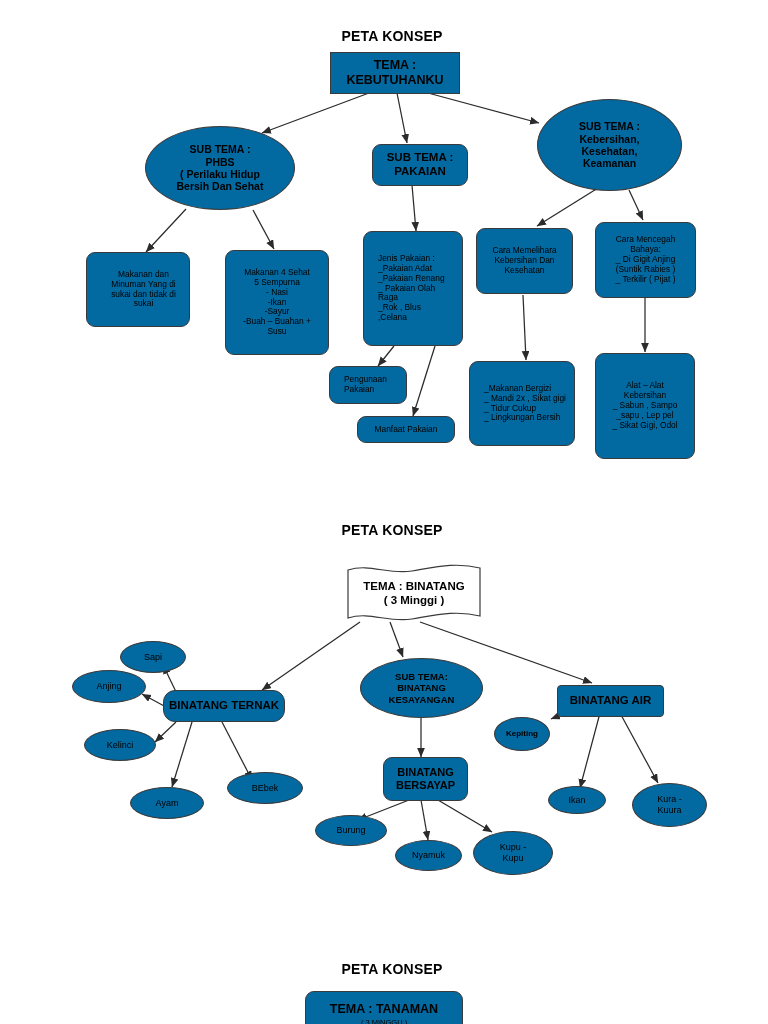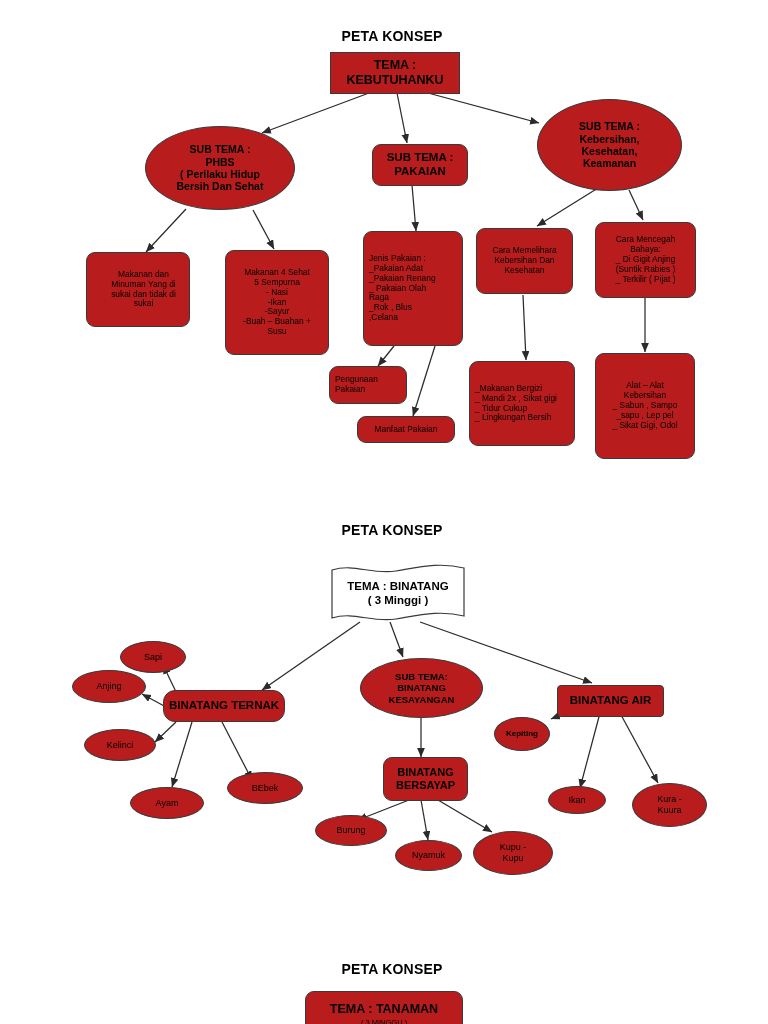--- a/index.html
+++ b/index.html
@@ -29,37 +29,37 @@
     pointer-events: none;
   }
   .node {
     position: absolute;
     box-sizing: border-box;
     display: flex;
     align-items: center;
     justify-content: center;
     text-align: center;
     border: 1px solid #3a3a3a;
-    background: #b91c1c;
+    background: #0369a1;
     line-height: 1.18;
     white-space: pre-line;
   }
   .rect      { border-radius: 0; }
   .rounded   { border-radius: 9px; }
   .oval      { border-radius: 50%; }
   .bold      { font-weight: bold; }
   .title {
     position: absolute;
     font-weight: bold;
     font-size: 14px;
     letter-spacing: 0.2px;
     text-align: center;
     white-space: pre;
   }
-  .leftish { justify-content: flex-start; text-align: left; padding-left: 5px; padding-right: 3px; }
+  .leftish { justify-content: flex-start; text-align: left; padding-left: 14px; padding-right: 3px; }
   .banner {
     position: absolute;
     display: flex;
     flex-direction: column;
     align-items: center;
     justify-content: center;
     text-align: center;
   }
   .banner .bl-text {
     position: relative;
@@ -189,21 +189,21 @@
       <path d="M409,800 L358,820"></path>
       <path d="M421,800 L428,840"></path>
       <path d="M438,800 L492,832"></path>
 
       <path d="M579,708 L551,719"></path>
       <path d="M600,713 L580,788"></path>
       <path d="M620,713 L658,783"></path>
     </g>
   </svg>
 
-  <div class="banner" style="left:328px; top:562px; width:140px; height:62px;">
+  <div class="banner" style="left:344px; top:562px; width:140px; height:62px;">
     <svg width="140" height="62" viewBox="0 0 140 62" aria-hidden="true">
       <path d="M4,8 C26,1 44,13 68,9 C92,5 112,0 136,6 L136,54 C112,48 92,53 68,57 C44,61 26,49 4,56 Z" fill="#ffffff" stroke="#3a3a3a" stroke-width="1.2"></path>
     </svg>
     <div class="bl-text bold" style="font-size:11.5px;">TEMA : BINATANG
 ( 3 Minggi )</div>
   </div>
 
   <div class="node rect bold" style="left:163px; top:690px; width:122px; height:32px; font-size:11.5px; border-radius:12px;">BINATANG TERNAK</div>
 
   <div class="node oval bold" style="left:360px; top:658px; width:123px; height:60px; font-size:9.5px;">SUB TEMA:

